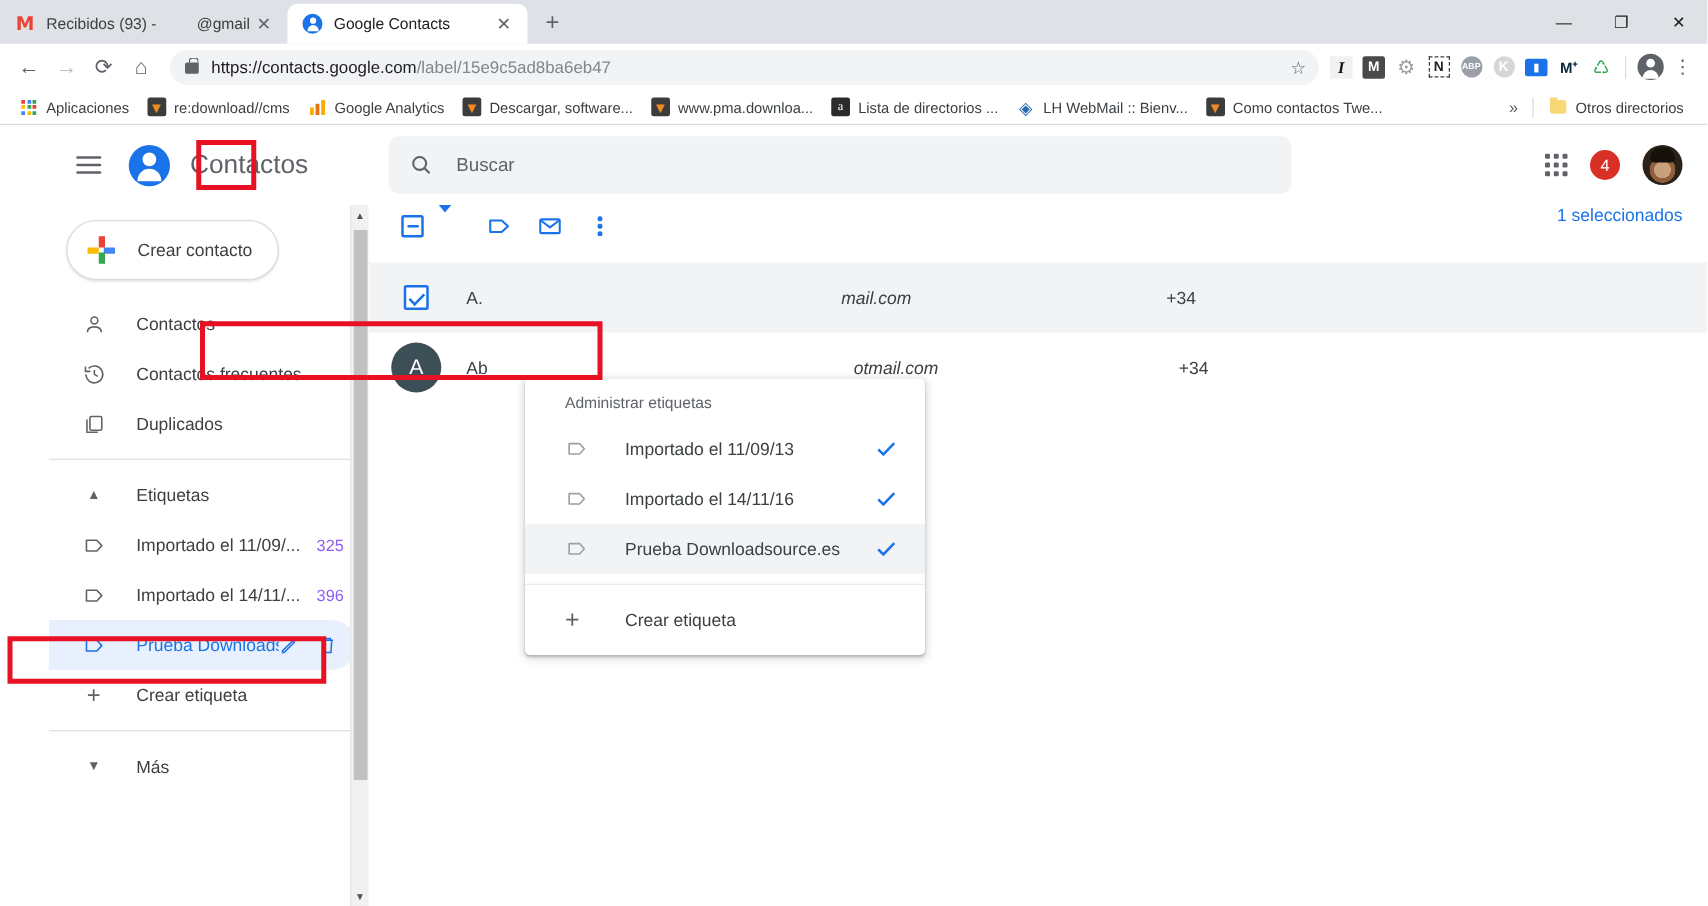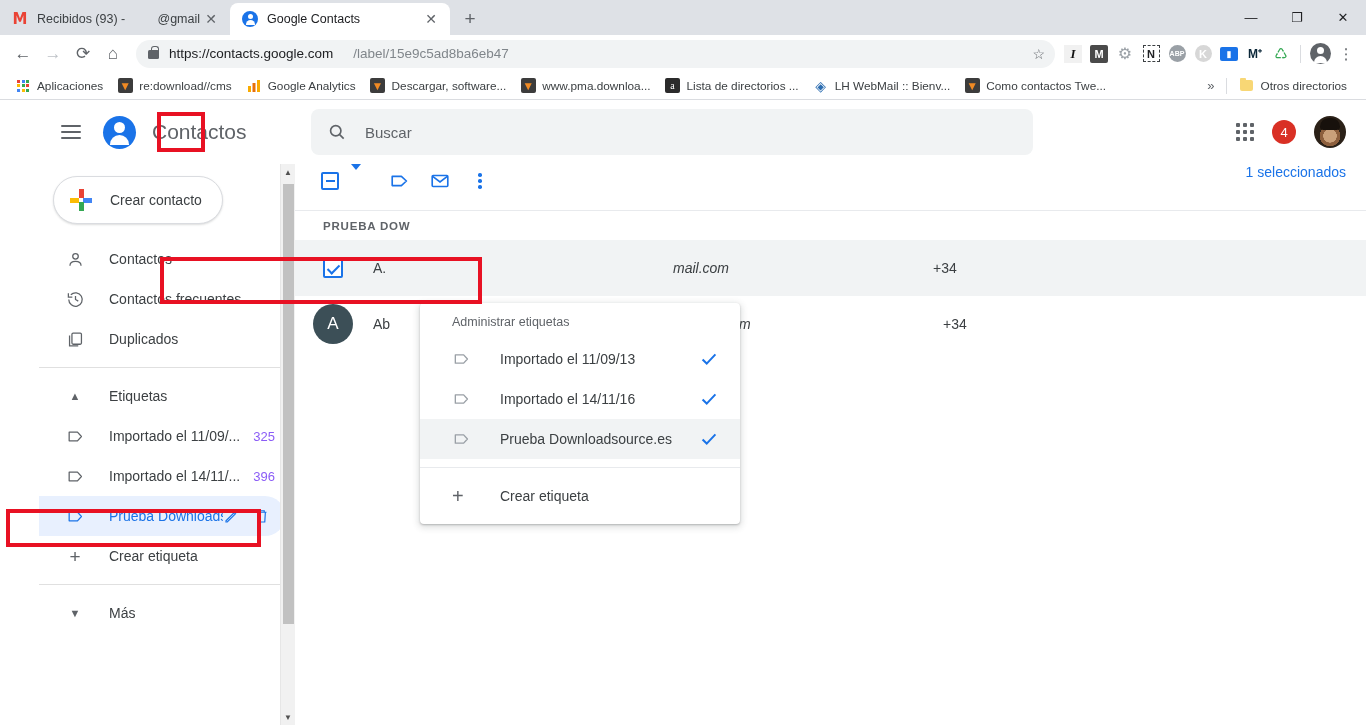--- a/index.html
+++ b/index.html
@@ -15,21 +15,21 @@
     height: 35px; background: #dee1e6;
     display: flex; align-items: flex-end; position: relative;
   }
   .tab {
     height: 32px; display: flex; align-items: center;
     padding: 0 10px 0 12px; position: relative;
     font-size: 12.5px; color: #3c4043; min-width: 0;
   }
   .tab.inactive { width: 230px; }
   .tab.active {
-    width: 220px; background: #fff;
+    width: 192px; background: #fff;
     border-radius: 8px 8px 0 0; color: #202124;
   }
   .tab-favicon {
     width: 16px; height: 16px; flex: none; margin-right: 9px;
     display: flex; align-items: center; justify-content: center;
     font-size: 13px; font-weight: bold;
   }
   .gmail-m { color: #ea4335; font-size: 15px; font-weight: bold; font-family: "DejaVu Sans", sans-serif; }
   .contacts-fav {
     width: 16px; height: 16px; border-radius: 50%; background: #1a73e8;
@@ -88,21 +88,21 @@
   .lock-icon {
     width: 11px; height: 9px; background: #5f6368; border-radius: 1.5px;
     position: relative; flex: none; margin-right: 10px; margin-top: 2px;
   }
   .lock-icon::before {
     content: ""; position: absolute; left: 2.5px; top: -4.5px;
     width: 6px; height: 6px; border: 1.6px solid #5f6368;
     border-bottom: none; border-radius: 3px 3px 0 0;
   }
   .url-text { font-size: 13.5px; color: #202124; white-space: nowrap; }
-  .url-text .dim { color: #80868b; margin-left: 20px; }
+  .url-text .dim { color: #80868b; }
   .star-btn {
     position: absolute; right: 10px; font-size: 14px; color: #5f6368;
     cursor: pointer;
   }
   .ext-row { display: flex; align-items: center; gap: 2px; flex: none; }
   .ext {
     width: 24px; height: 24px; display: flex; align-items: center;
     justify-content: center; cursor: pointer; font-size: 11px;
     flex: none; position: relative;
   }
@@ -696,21 +696,20 @@
       <div class="tb-btn" style="margin-left:6px">
         <span class="vdots">
             <i></i>
             <i></i>
             <i></i>
           </span>
       </div>
       <span class="selected-count">1 seleccionados</span>
     </div>
 
-    <div class="list-header">PRUEBA DOW</div>
 
     <div class="contact-row sel">
       <span class="row-check"></span>
       <span class="col-name">A.</span>
       <span class="col-email">mail.com</span>
       <span class="col-phone">+34</span>
     </div>
 
     <div class="contact-row">
       <span class="row-avatar">A</span>

